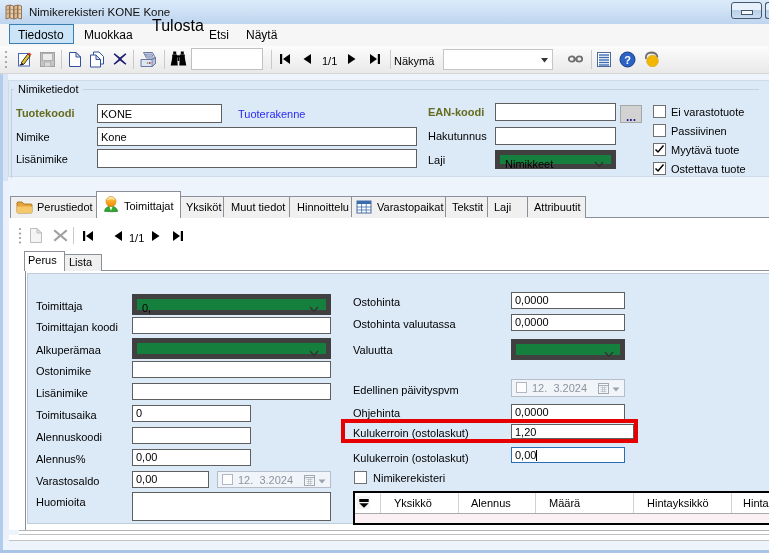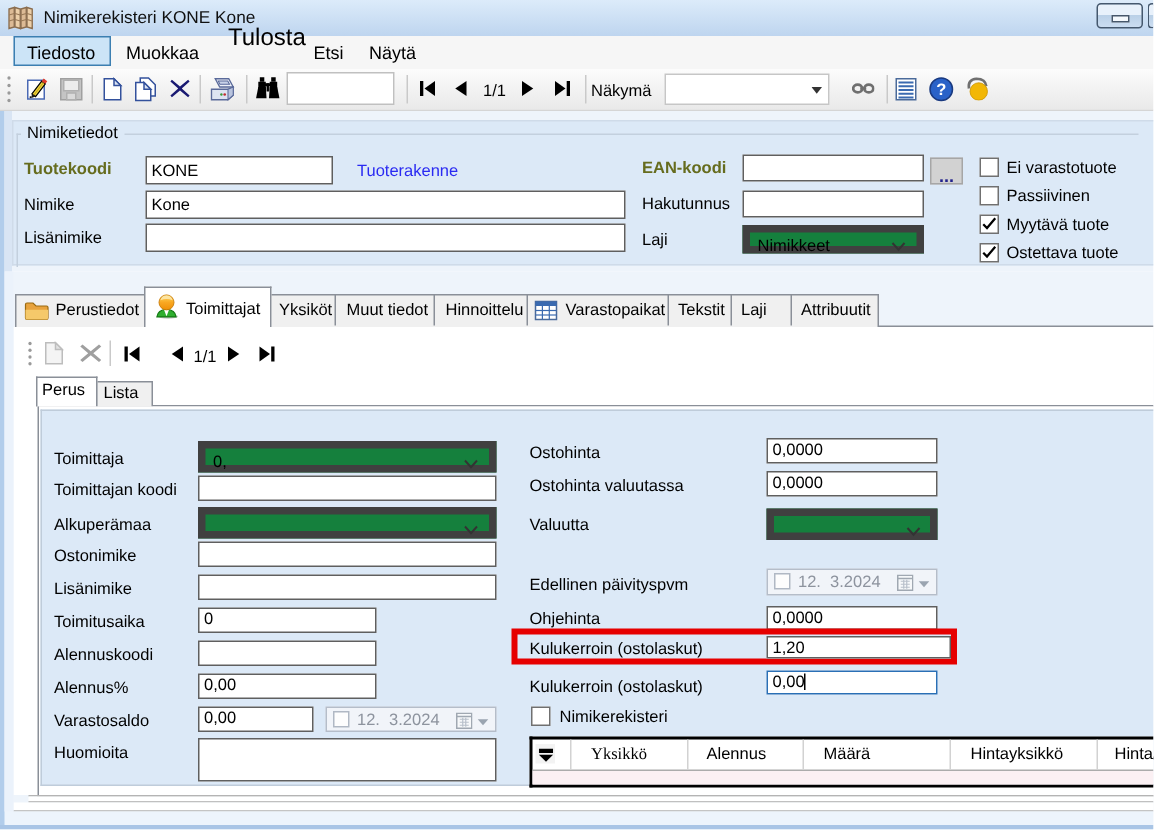--- a/index.html
+++ b/index.html
@@ -390,21 +390,21 @@
 
 <div class="abs" style="left:353px;top:491px;width:416px;height:34px;background:#fff;border:2px solid #000;border-right:none;"></div>
 <div class="abs" style="left:355px;top:513px;width:414px;height:1px;background:#ababab;"></div>
 <div class="abs" style="left:355px;top:514px;width:414px;height:9px;background:#fbf0f3;"></div>
 <div class="abs" style="left:357px;top:496px;width:13px;height:13px;background:#f3f3f3;"></div>
 <svg class="abs" style="left:359px;top:499px;" width="10" height="9" viewBox="0 0 10 9">
     <rect x="0.3" y="0" width="9.4" height="3" fill="#000"></rect>
     <path d="M0.3 4.2 L9.7 4.2 L5 8.8 Z" fill="#000"></path>
   </svg>
 <div class="gline" style="left:380px;top:493px;height:20px;"></div>
-<div class="lbl" style="left:394px;top:497px;font-family:Liberation Serif, serif;">Yksikkö</div>
+<div class="lbl" style="left:394px;top:497px;">Yksikkö</div>
 <div class="gline" style="left:458px;top:493px;height:20px;"></div>
 <div class="lbl" style="left:471px;top:497px;">Alennus</div>
 <div class="gline" style="left:535px;top:493px;height:20px;"></div>
 <div class="lbl" style="left:549px;top:497px;">Määrä</div>
 <div class="gline" style="left:633px;top:493px;height:20px;"></div>
 <div class="lbl" style="left:647px;top:497px;">Hintayksikkö</div>
 <div class="gline" style="left:731px;top:493px;height:20px;"></div>
 <div class="lbl" style="left:743px;top:497px;">Hinta/</div>
 
 <div class="abs" style="left:19px;top:530px;width:750px;height:1px;background:#b4b4b4;"></div>

